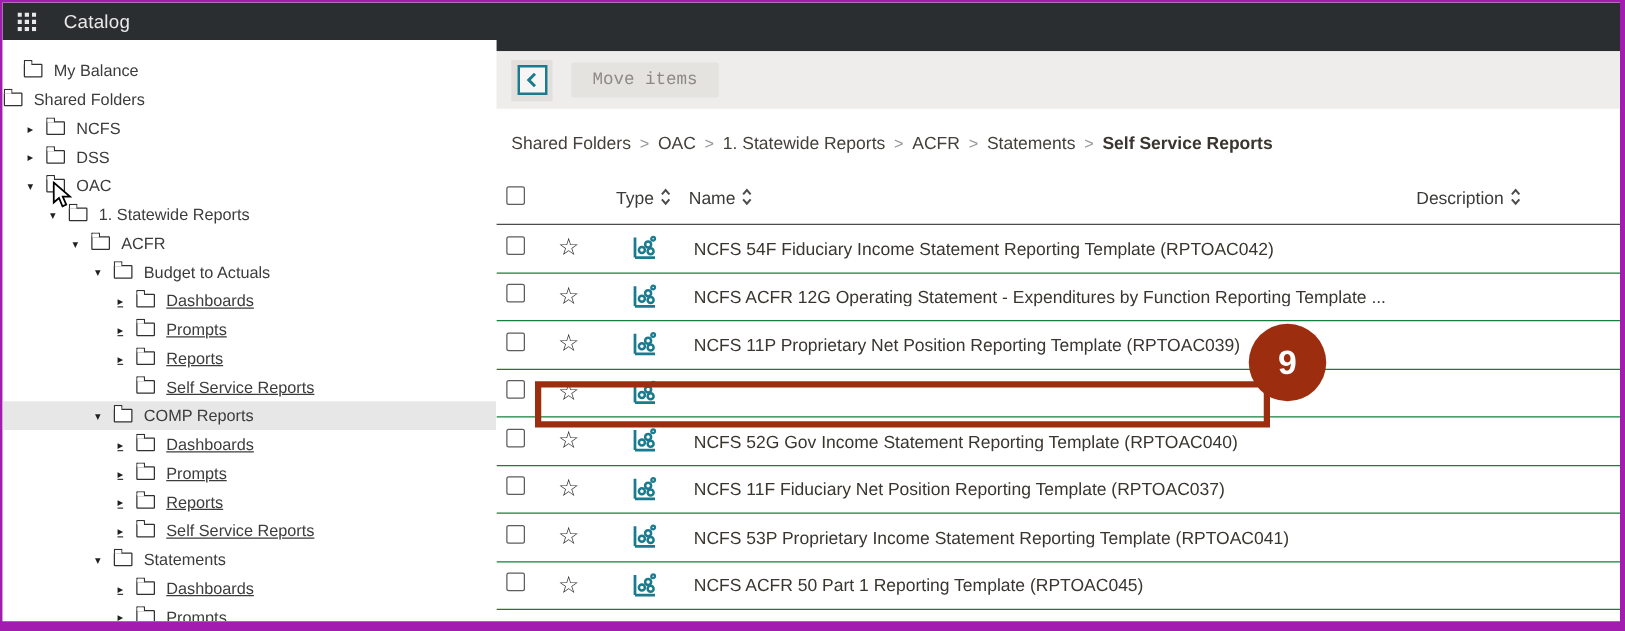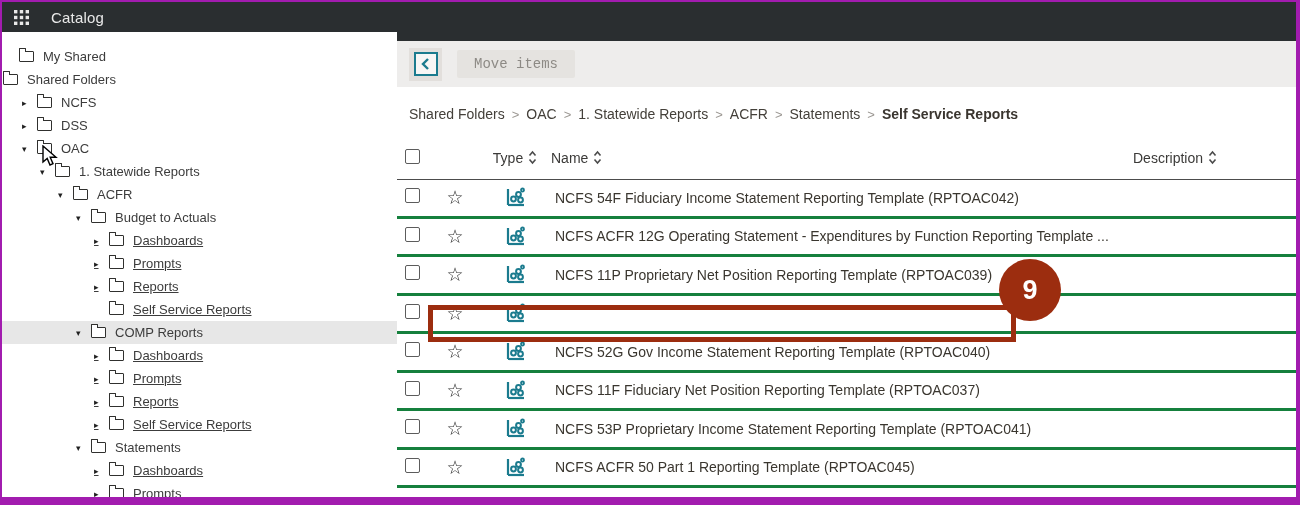--- a/index.html
+++ b/index.html
@@ -54,21 +54,21 @@
   .thead .c-type { padding-left:12px; }
   .thead .c-name { padding-left:8px; }
   .hlabel { display:flex; align-items:center; gap:5px; cursor:pointer; }
   .sort { display:inline-flex; flex-direction:column; line-height:0; }
 
   .checkbox { width:15px; height:15px; border:1.6px solid #5c5c5c; border-radius:2px; background:#fff; display:inline-block; cursor:pointer; }
   .star { font-size:19px; color:#2b2b2b; cursor:pointer; line-height:1; }
   .star::before { content:"☆"; }
 
   .rows { flex:1; overflow:hidden; }
-  .drow { height:38.5px; display:flex; align-items:center; padding-left:8px; border-bottom:3px solid #15803d; }
+  .drow { height:38.5px; display:flex; align-items:center; padding-left:8px; border-bottom:1px solid #15803d; }
   .drow .c-type { padding-left:13px; }
   .drow .c-name { padding-left:12px; font-size:14px; color:#3a362f; white-space:nowrap; overflow:hidden; cursor:pointer; }
 
   
   .hl-box { position:absolute; left:426px; top:303px; width:588px; height:37px; border:5px solid #9c2d0f; z-index:5; pointer-events:none; }
   .badge { position:absolute; left:997px; top:257px; width:62px; height:62px; border-radius:50%; background:#9c2d0f; color:#fff; font-size:27px; font-weight:700; display:flex; align-items:center; justify-content:center; z-index:6; }
 
   .cursor { position:absolute; left:39px; top:143px; z-index:7; pointer-events:none; }
 </style>
 </head>
@@ -93,21 +93,21 @@
       </svg>
       <span class="ghead-title">Catalog</span>
     </div>
 
     <div class="bodyrow">
 
       <div class="sidebar">
         <div class="trow lvl0">
             <span class="arr"></span>
             <span class="folder"></span>
-            <span>My Shared</span>
+            <span>My Balance</span>
           </div>
         <div class="trow lvl0">
             <span class="arr exp shifted"></span>
             <span class="folder"></span>
             <span>Shared Folders</span>
           </div>
         <div class="trow lvl1">
             <span class="arr col"></span>
             <span class="folder"></span>
             <span>NCFS</span>

